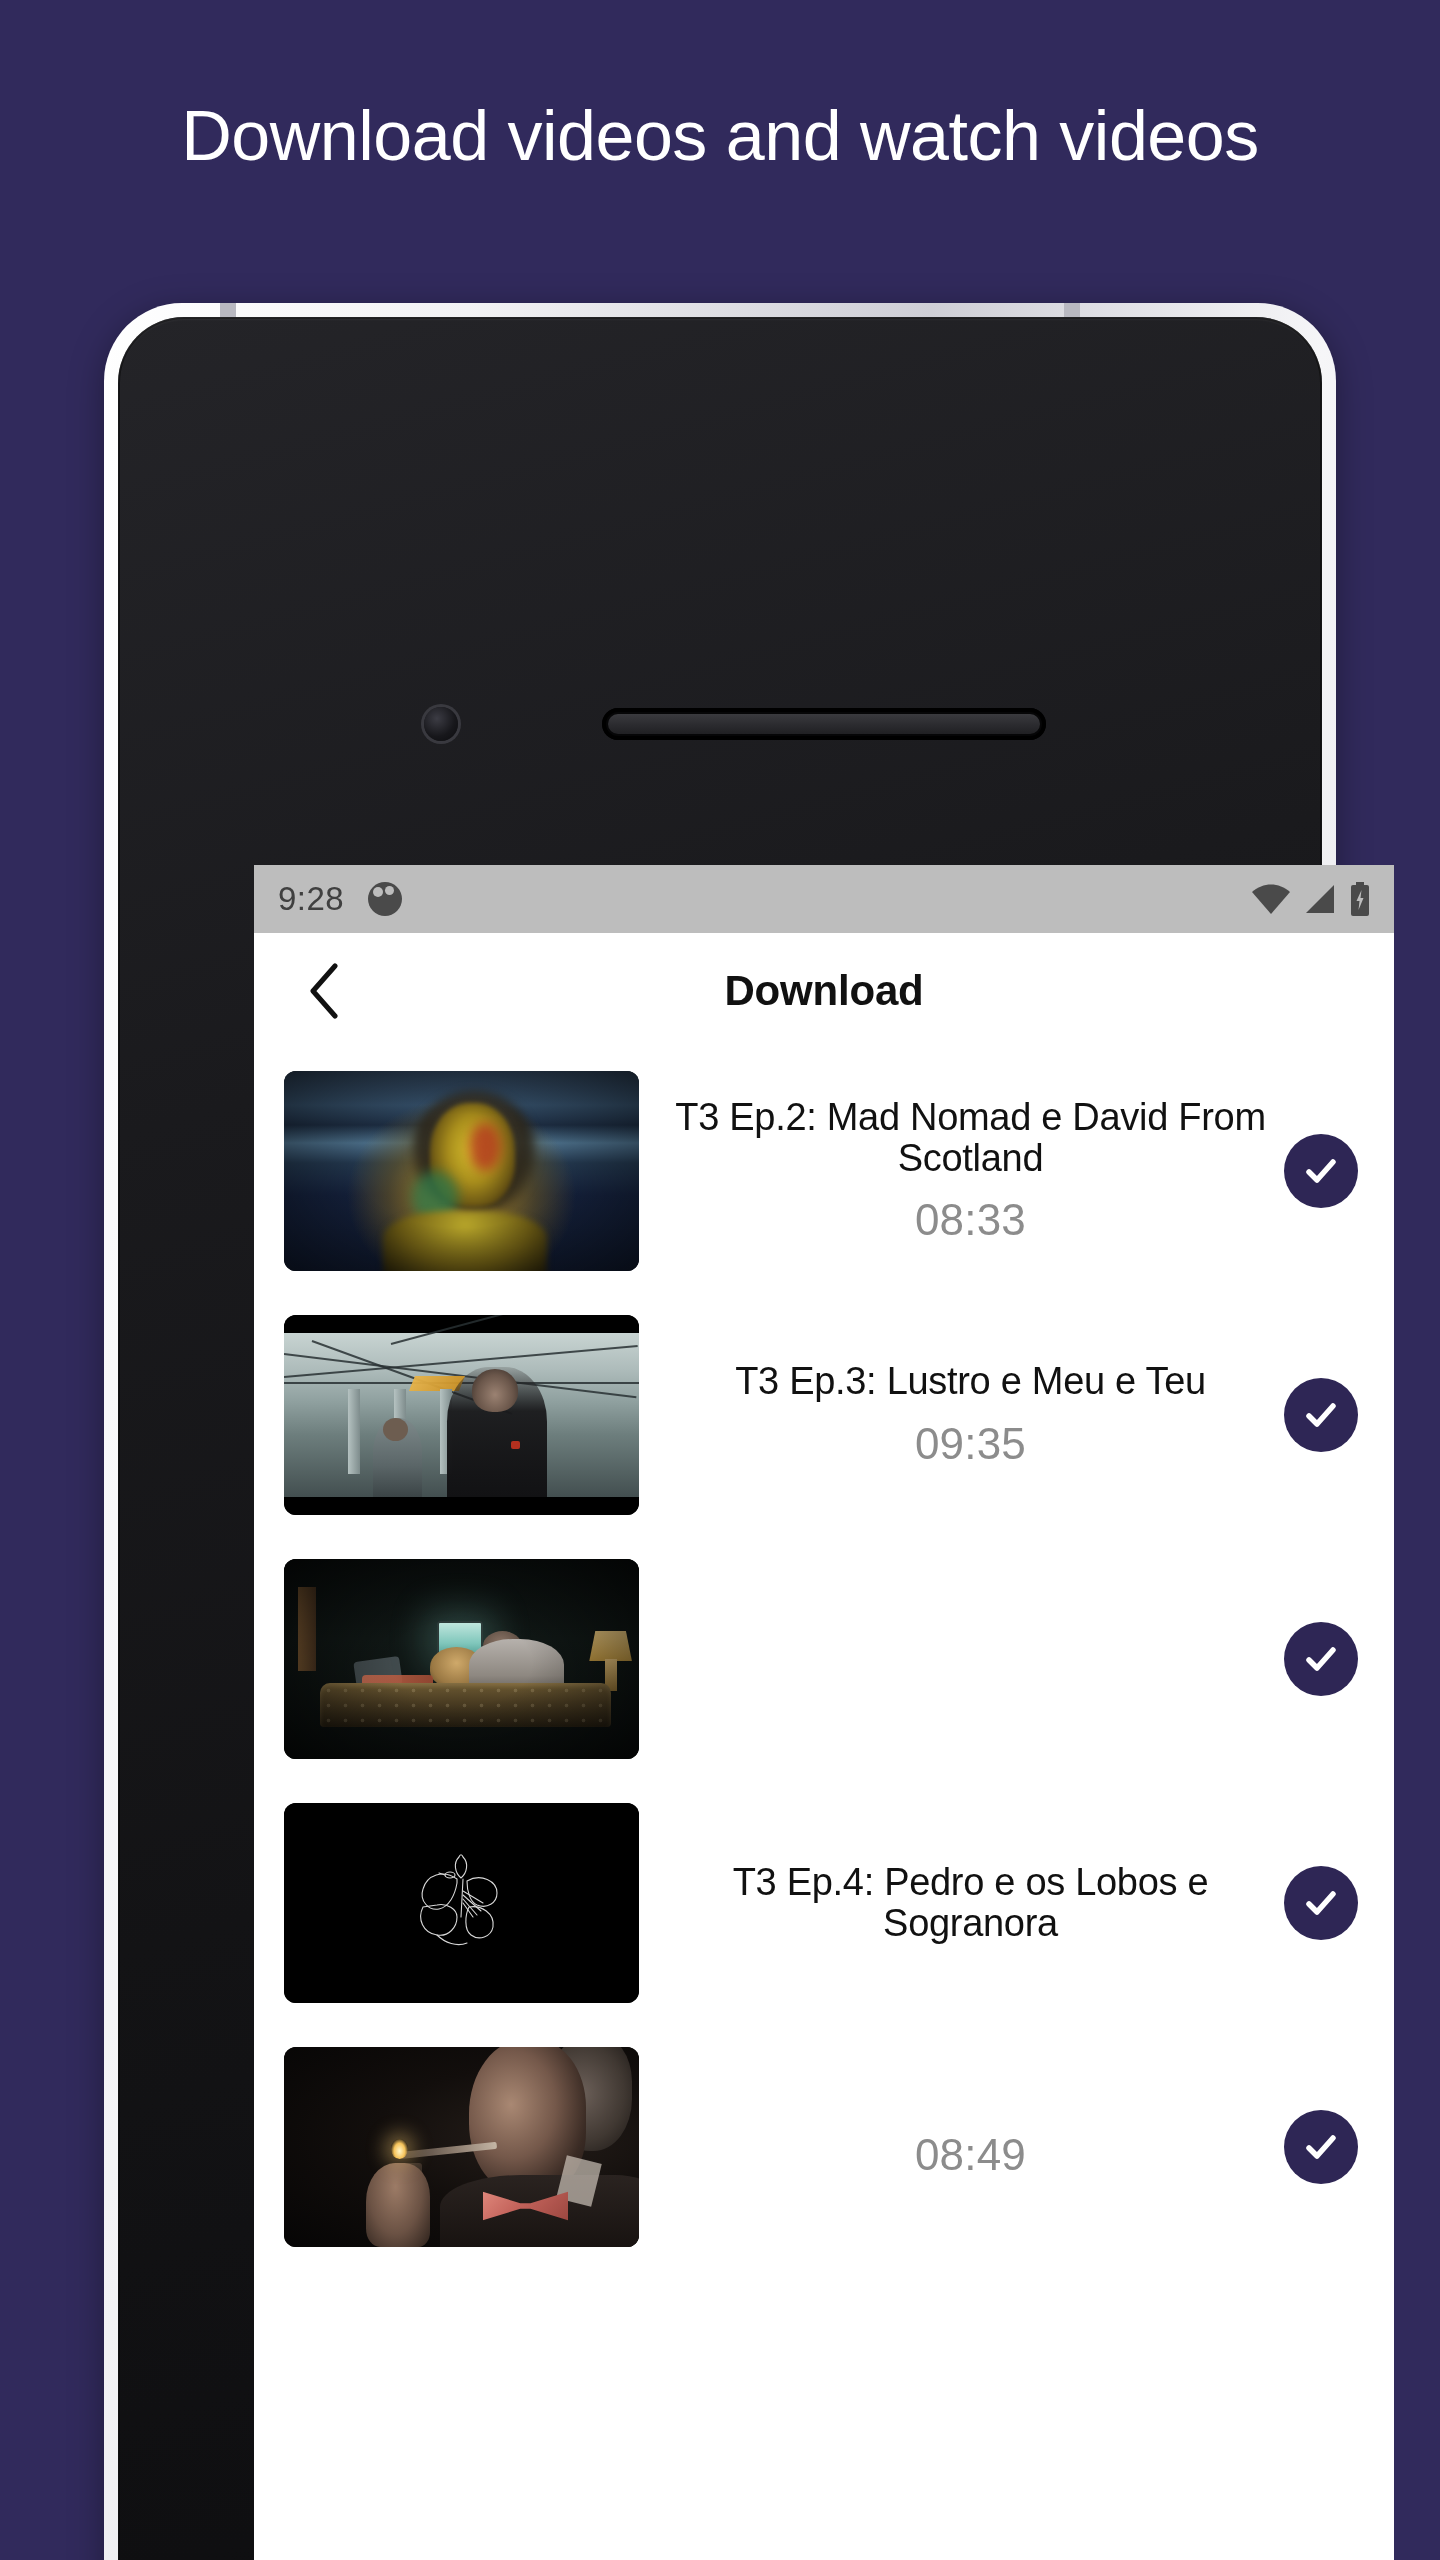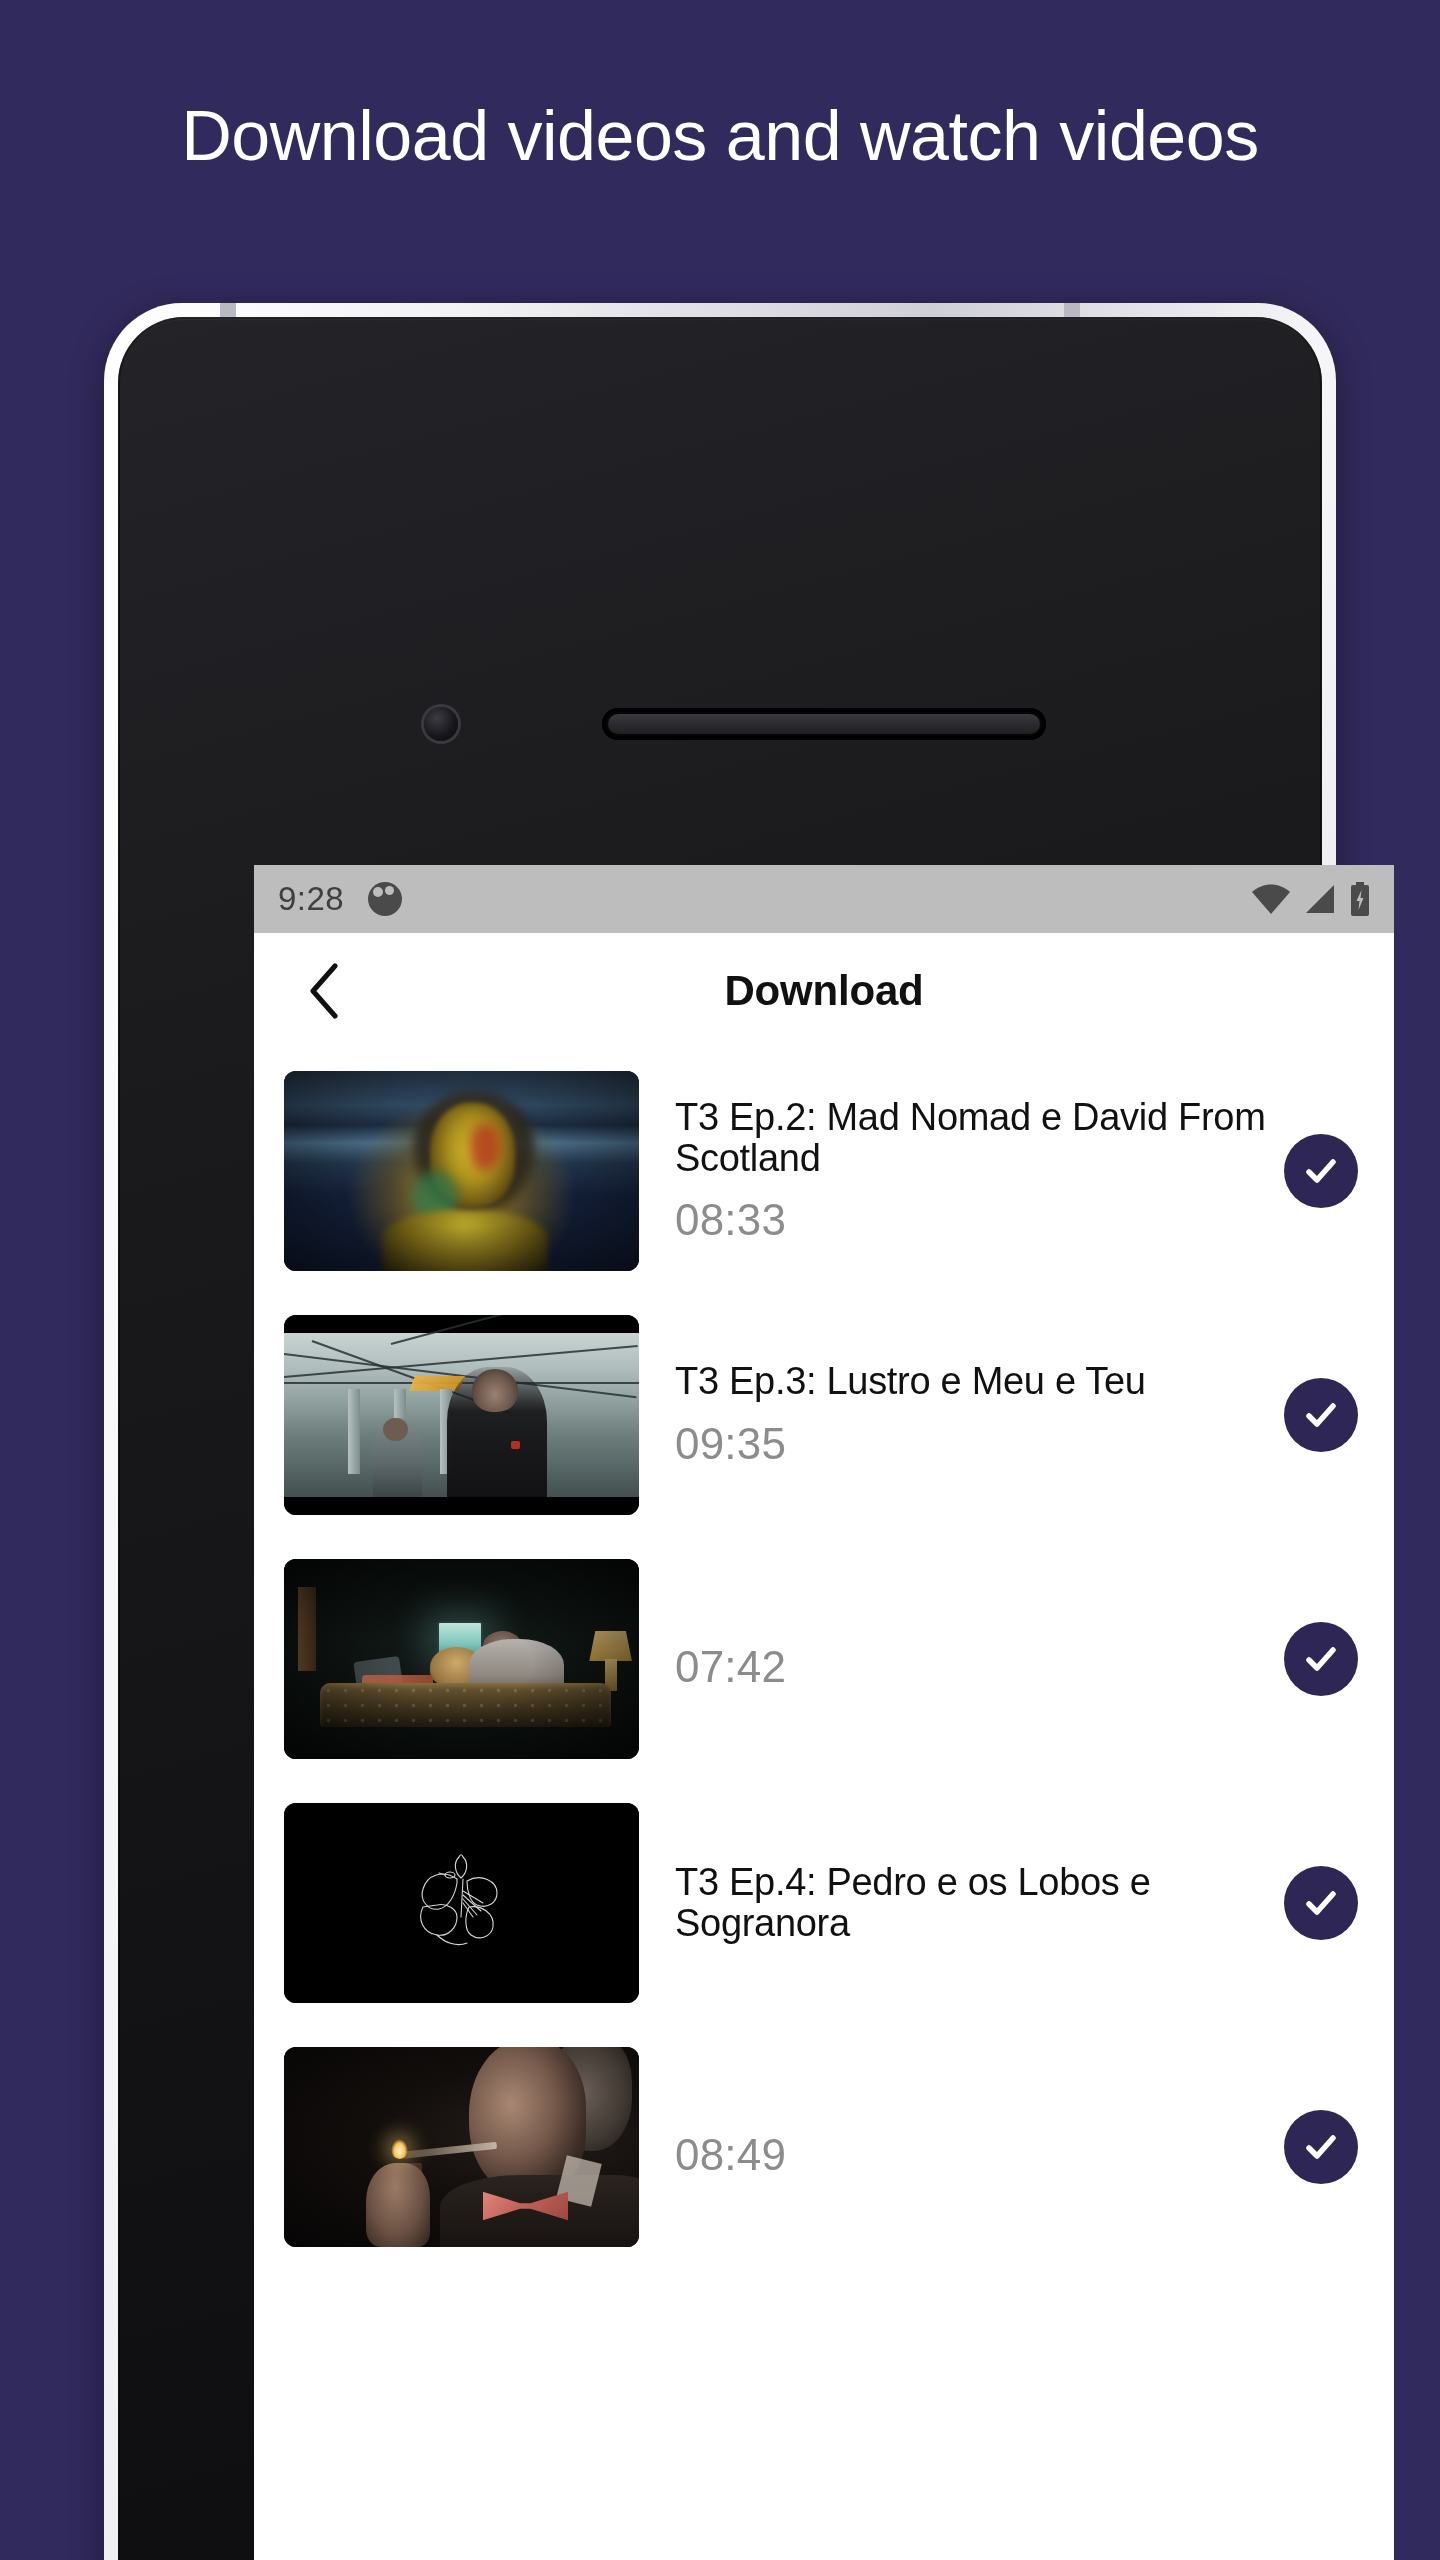--- a/index.html
+++ b/index.html
@@ -221,20 +221,21 @@
   
   #downloads-list {
     background: #ffffff;
   }
   .download-row {
     display: flex;
     align-items: center;
     padding: 14px 36px 14px 30px;
     box-sizing: border-box;
     height: 244px;
+    text-align: center;
   }
   .row-thumb {
     width: 355px;
     height: 200px;
     border-radius: 12px;
     flex: 0 0 355px;
     overflow: hidden;
     position: relative;
     background: #000;
   }
@@ -565,21 +566,20 @@
               <div class="lampstem"></div>
               <div class="womanhair"></div>
               <div class="manhead"></div>
               <div class="manback"></div>
               <div class="blanket"></div>
               <div class="couch"></div>
               <div class="vig"></div>
             </div>
           </div>
           <div class="row-text">
-            <div class="row-duration">07:42</div>
           </div>
           <div class="row-check">
             <svg width="40" height="40" viewBox="0 0 40 40">
               <path d="M8 21 L16 29 L32 11" stroke="#ffffff" stroke-width="5.5" fill="none" stroke-linecap="round" stroke-linejoin="round"></path>
             </svg>
           </div>
         </div>
 
         <div class="download-row">
           <div class="row-thumb">

